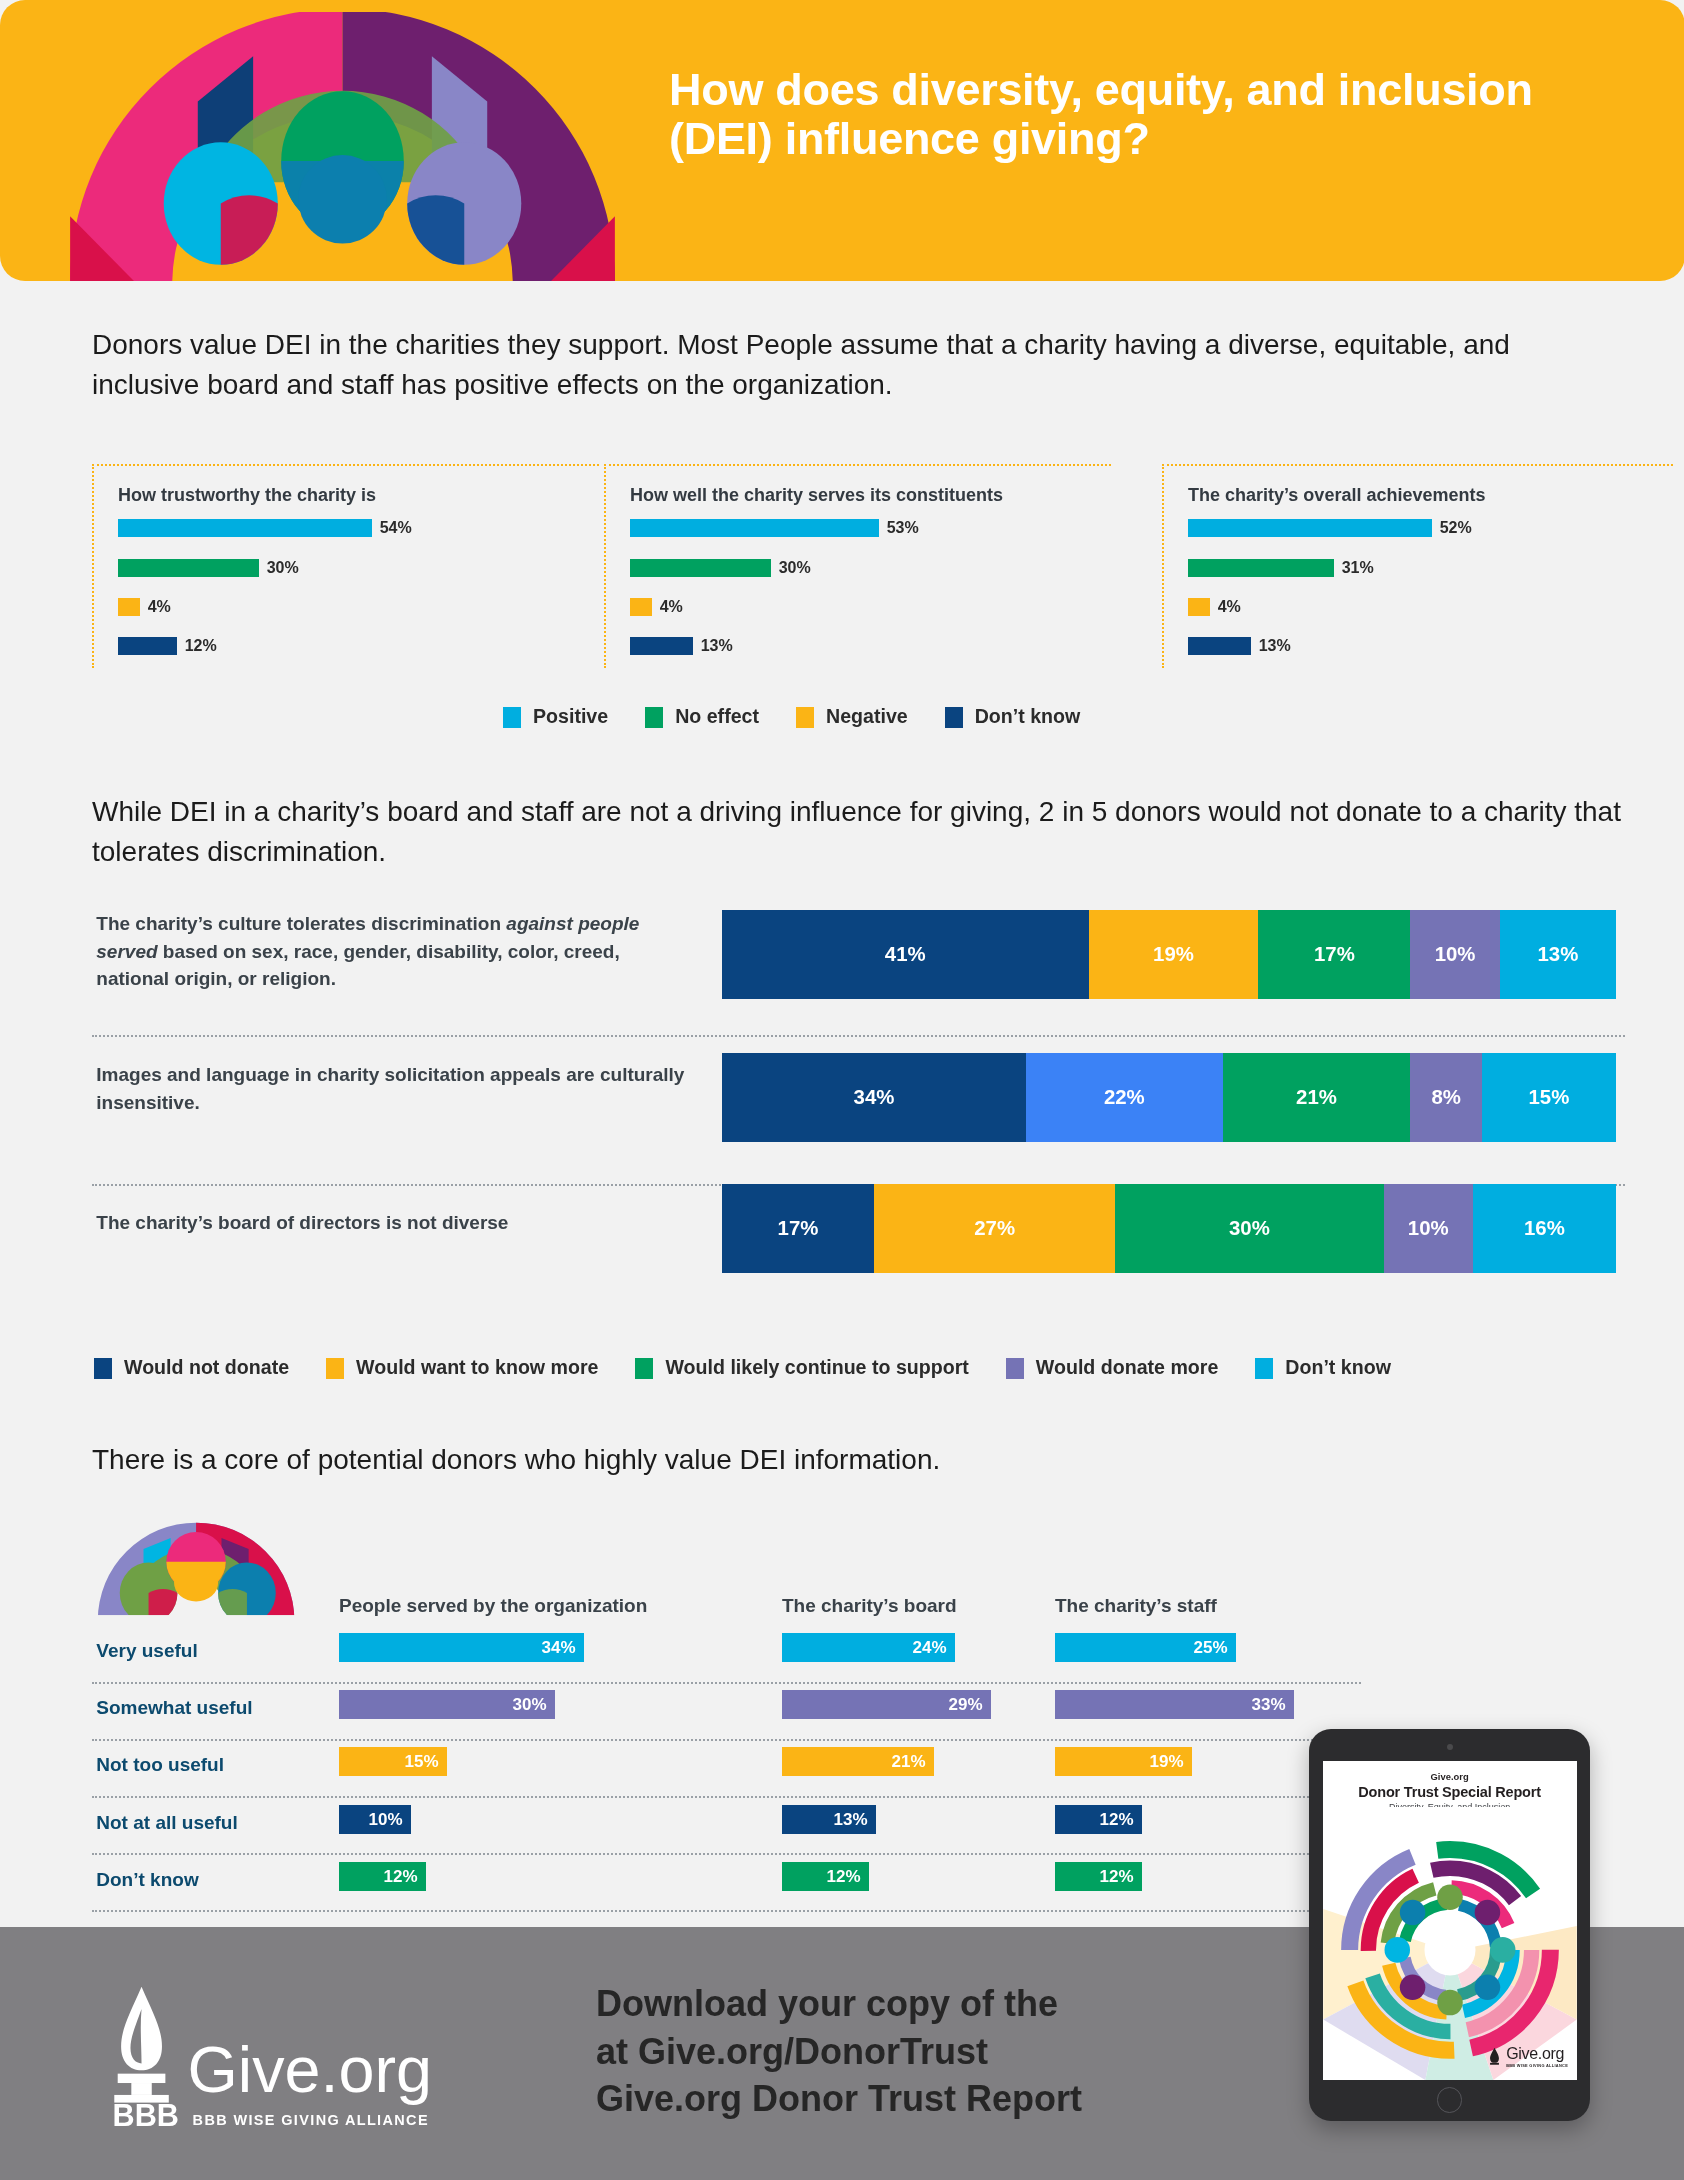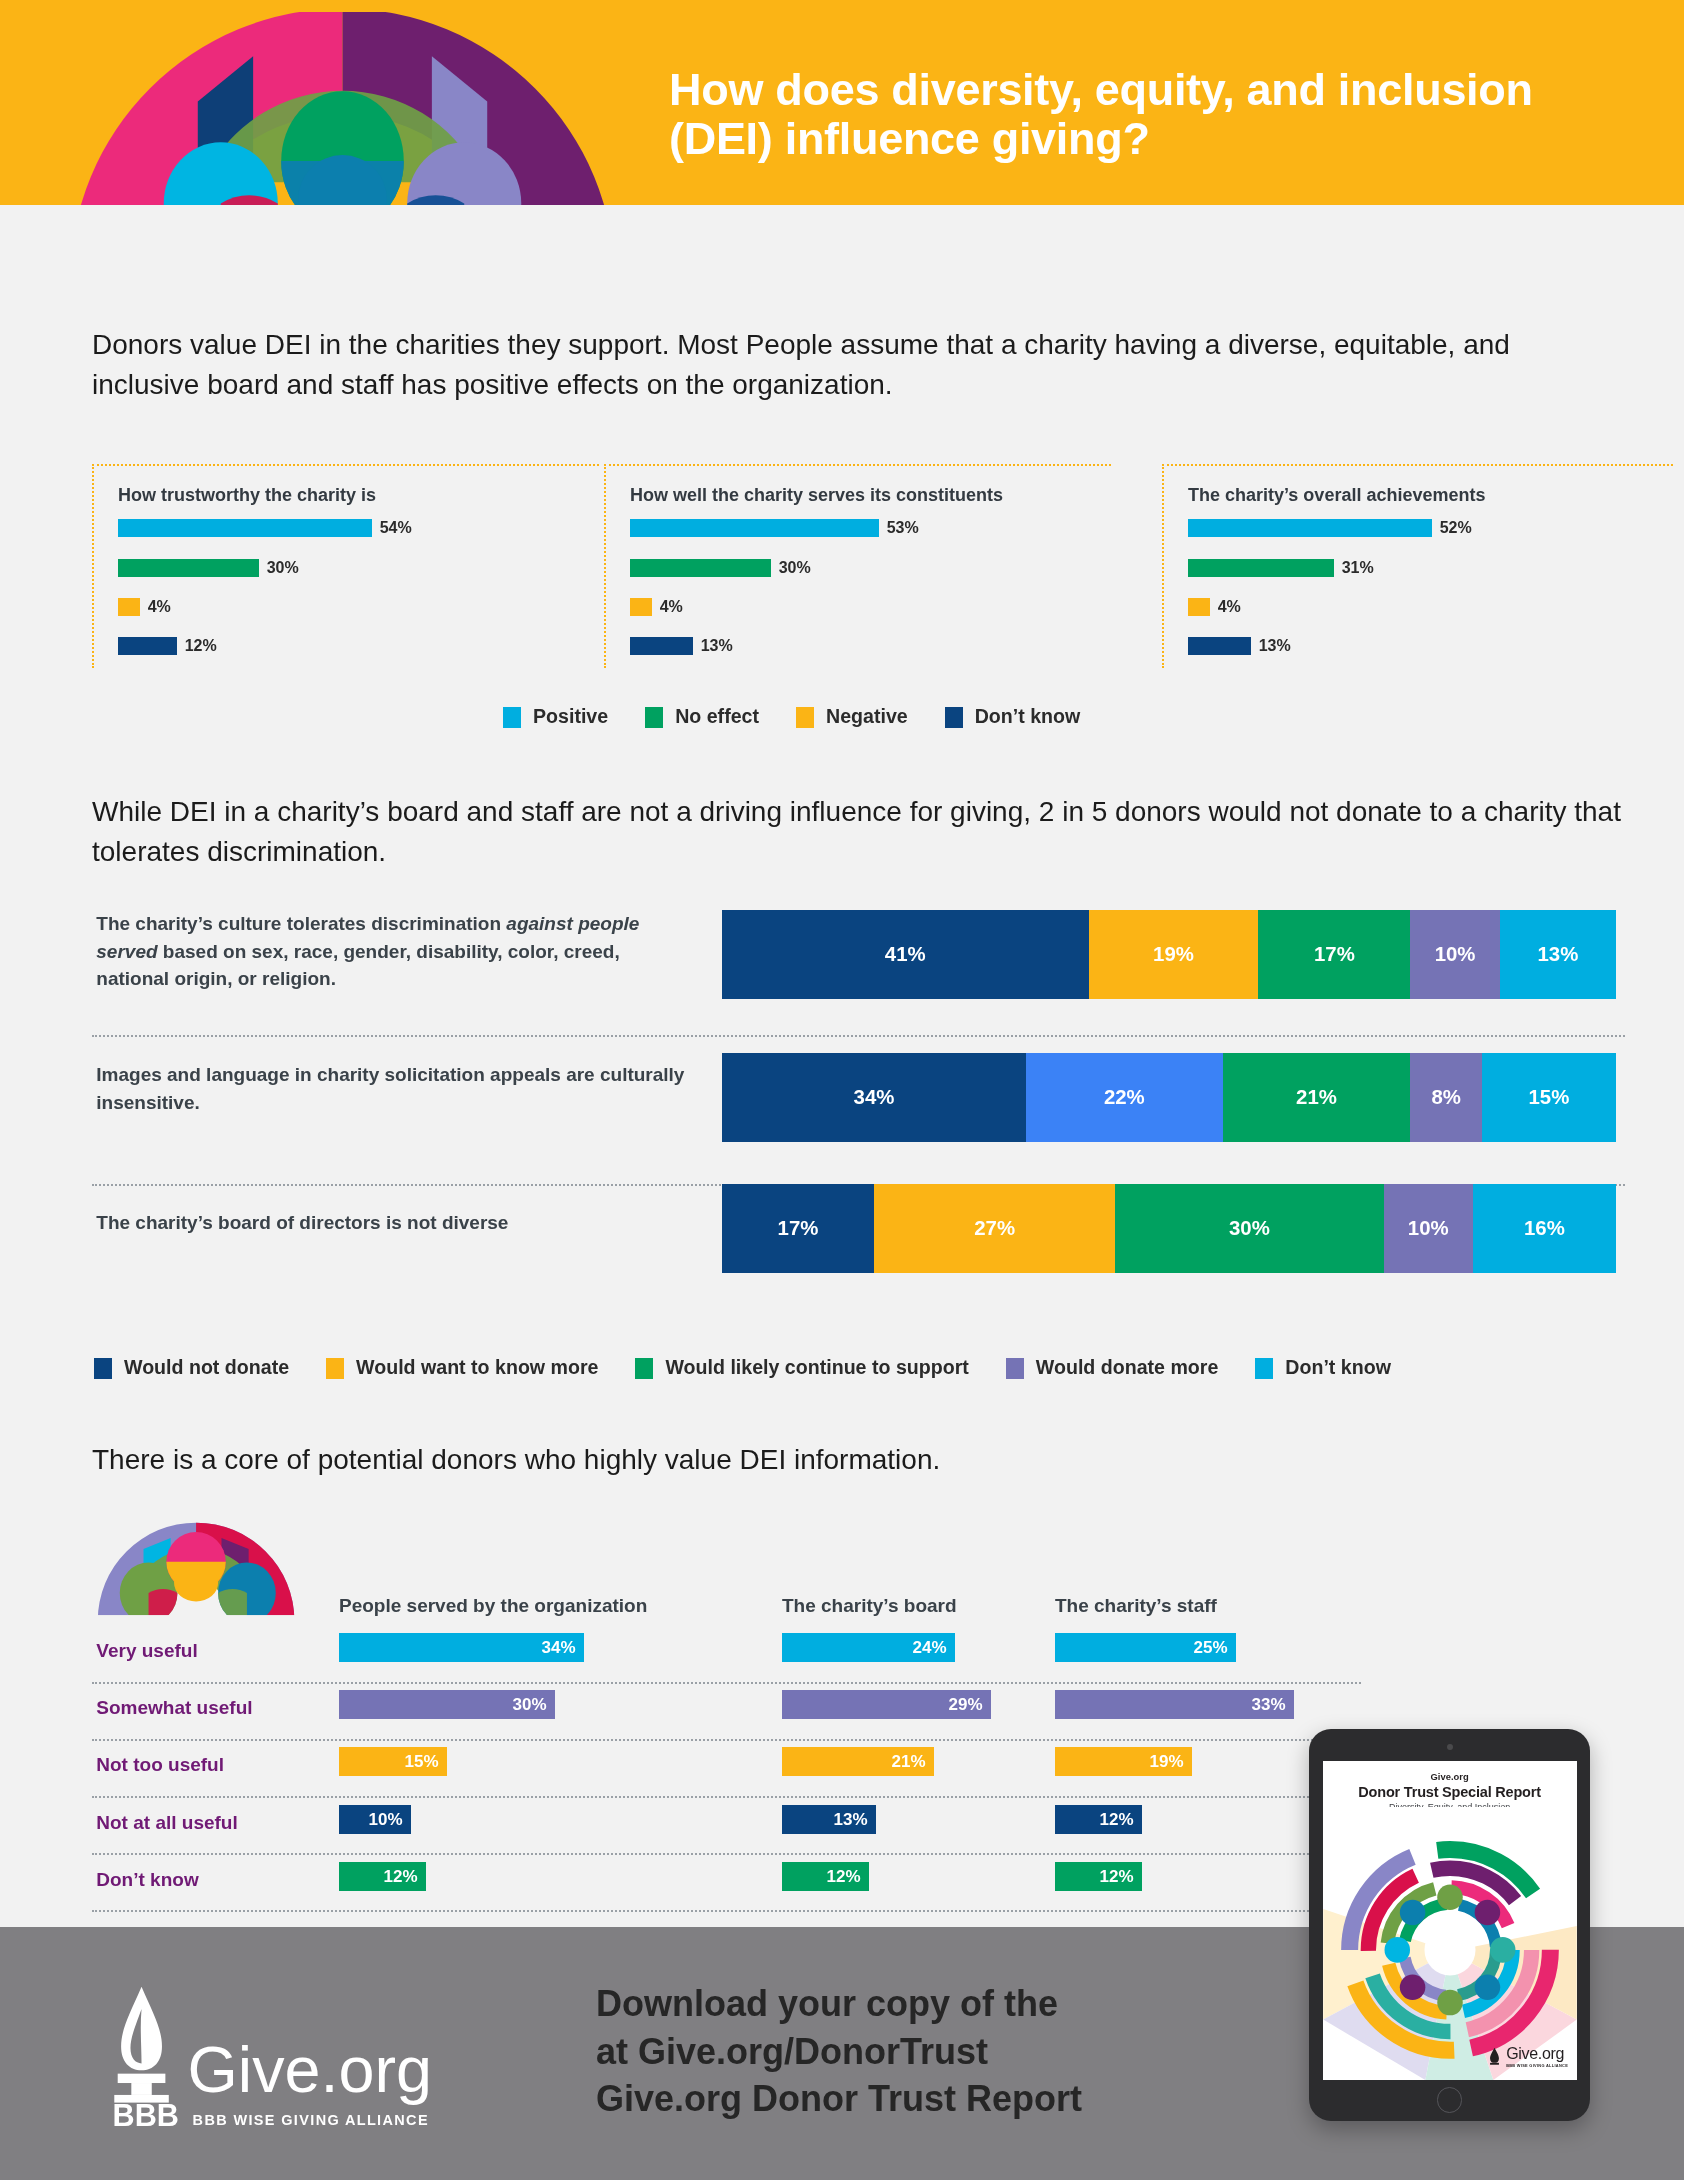--- a/index.html
+++ b/index.html
@@ -6,23 +6,24 @@
   html, body {
     width: 1685px;
     background: #f2f2f2;
     font-family: "Liberation Sans", sans-serif;
   }
   body { width: 1685px; height: 2181px; position: relative; overflow: hidden; }
 
   
   .header {
     position: relative;
-    height: 205px;
+    height: 281px;
     background: #FBB415;
     overflow: hidden;
+    border-radius: 25px;
   }
   .header-logo {
     position: absolute;
     left: 53px;
     top: 12px;
     width: 579px;
     height: 269px;
   }
   .header-title {
     position: absolute;
@@ -137,21 +138,21 @@
     color: #3a4249;
     white-space: nowrap;
   }
   .t3-row { position: relative; height: 55px; }
   .t3-rowlabel {
     position: absolute;
     left: 4.3px;
     top: 12px;
     font-size: 19px;
     font-weight: bold;
-    color: #701a75;
+    color: #0c4a6e;
     white-space: nowrap;
   }
   .t3-bar {
     position: absolute;
     top: 5.1px;
     height: 29px;
     display: flex;
     align-items: center;
     justify-content: flex-end;
   }

